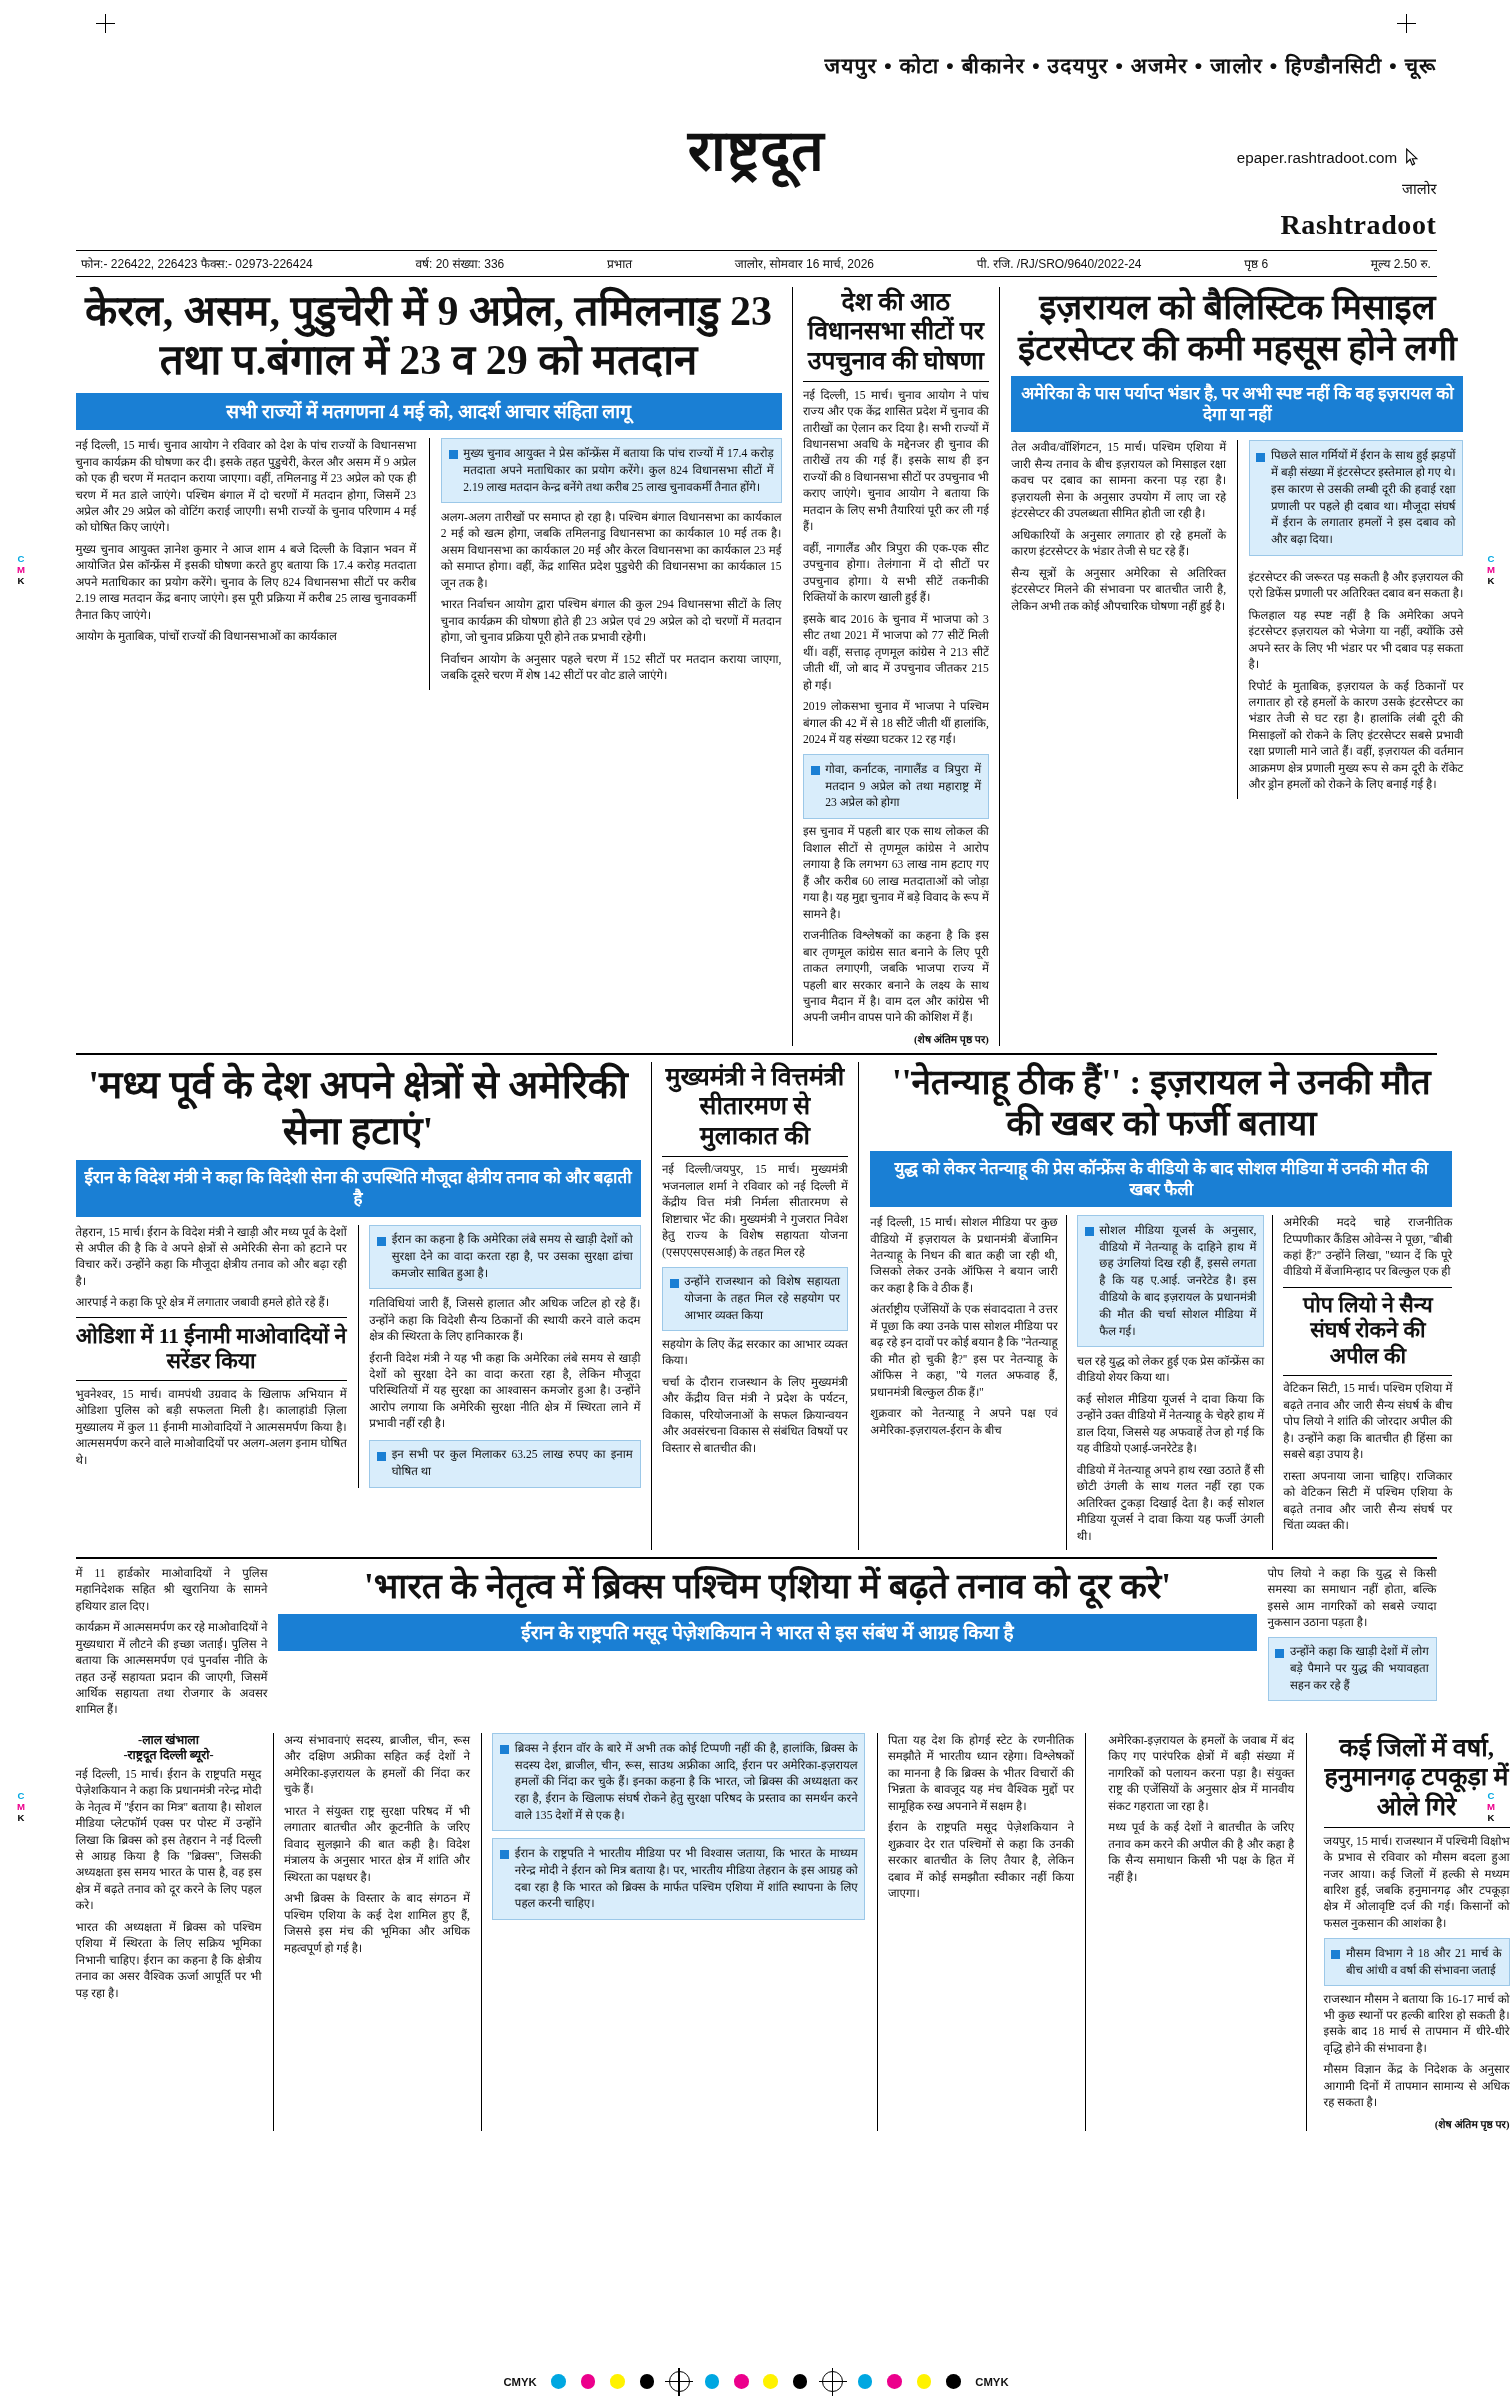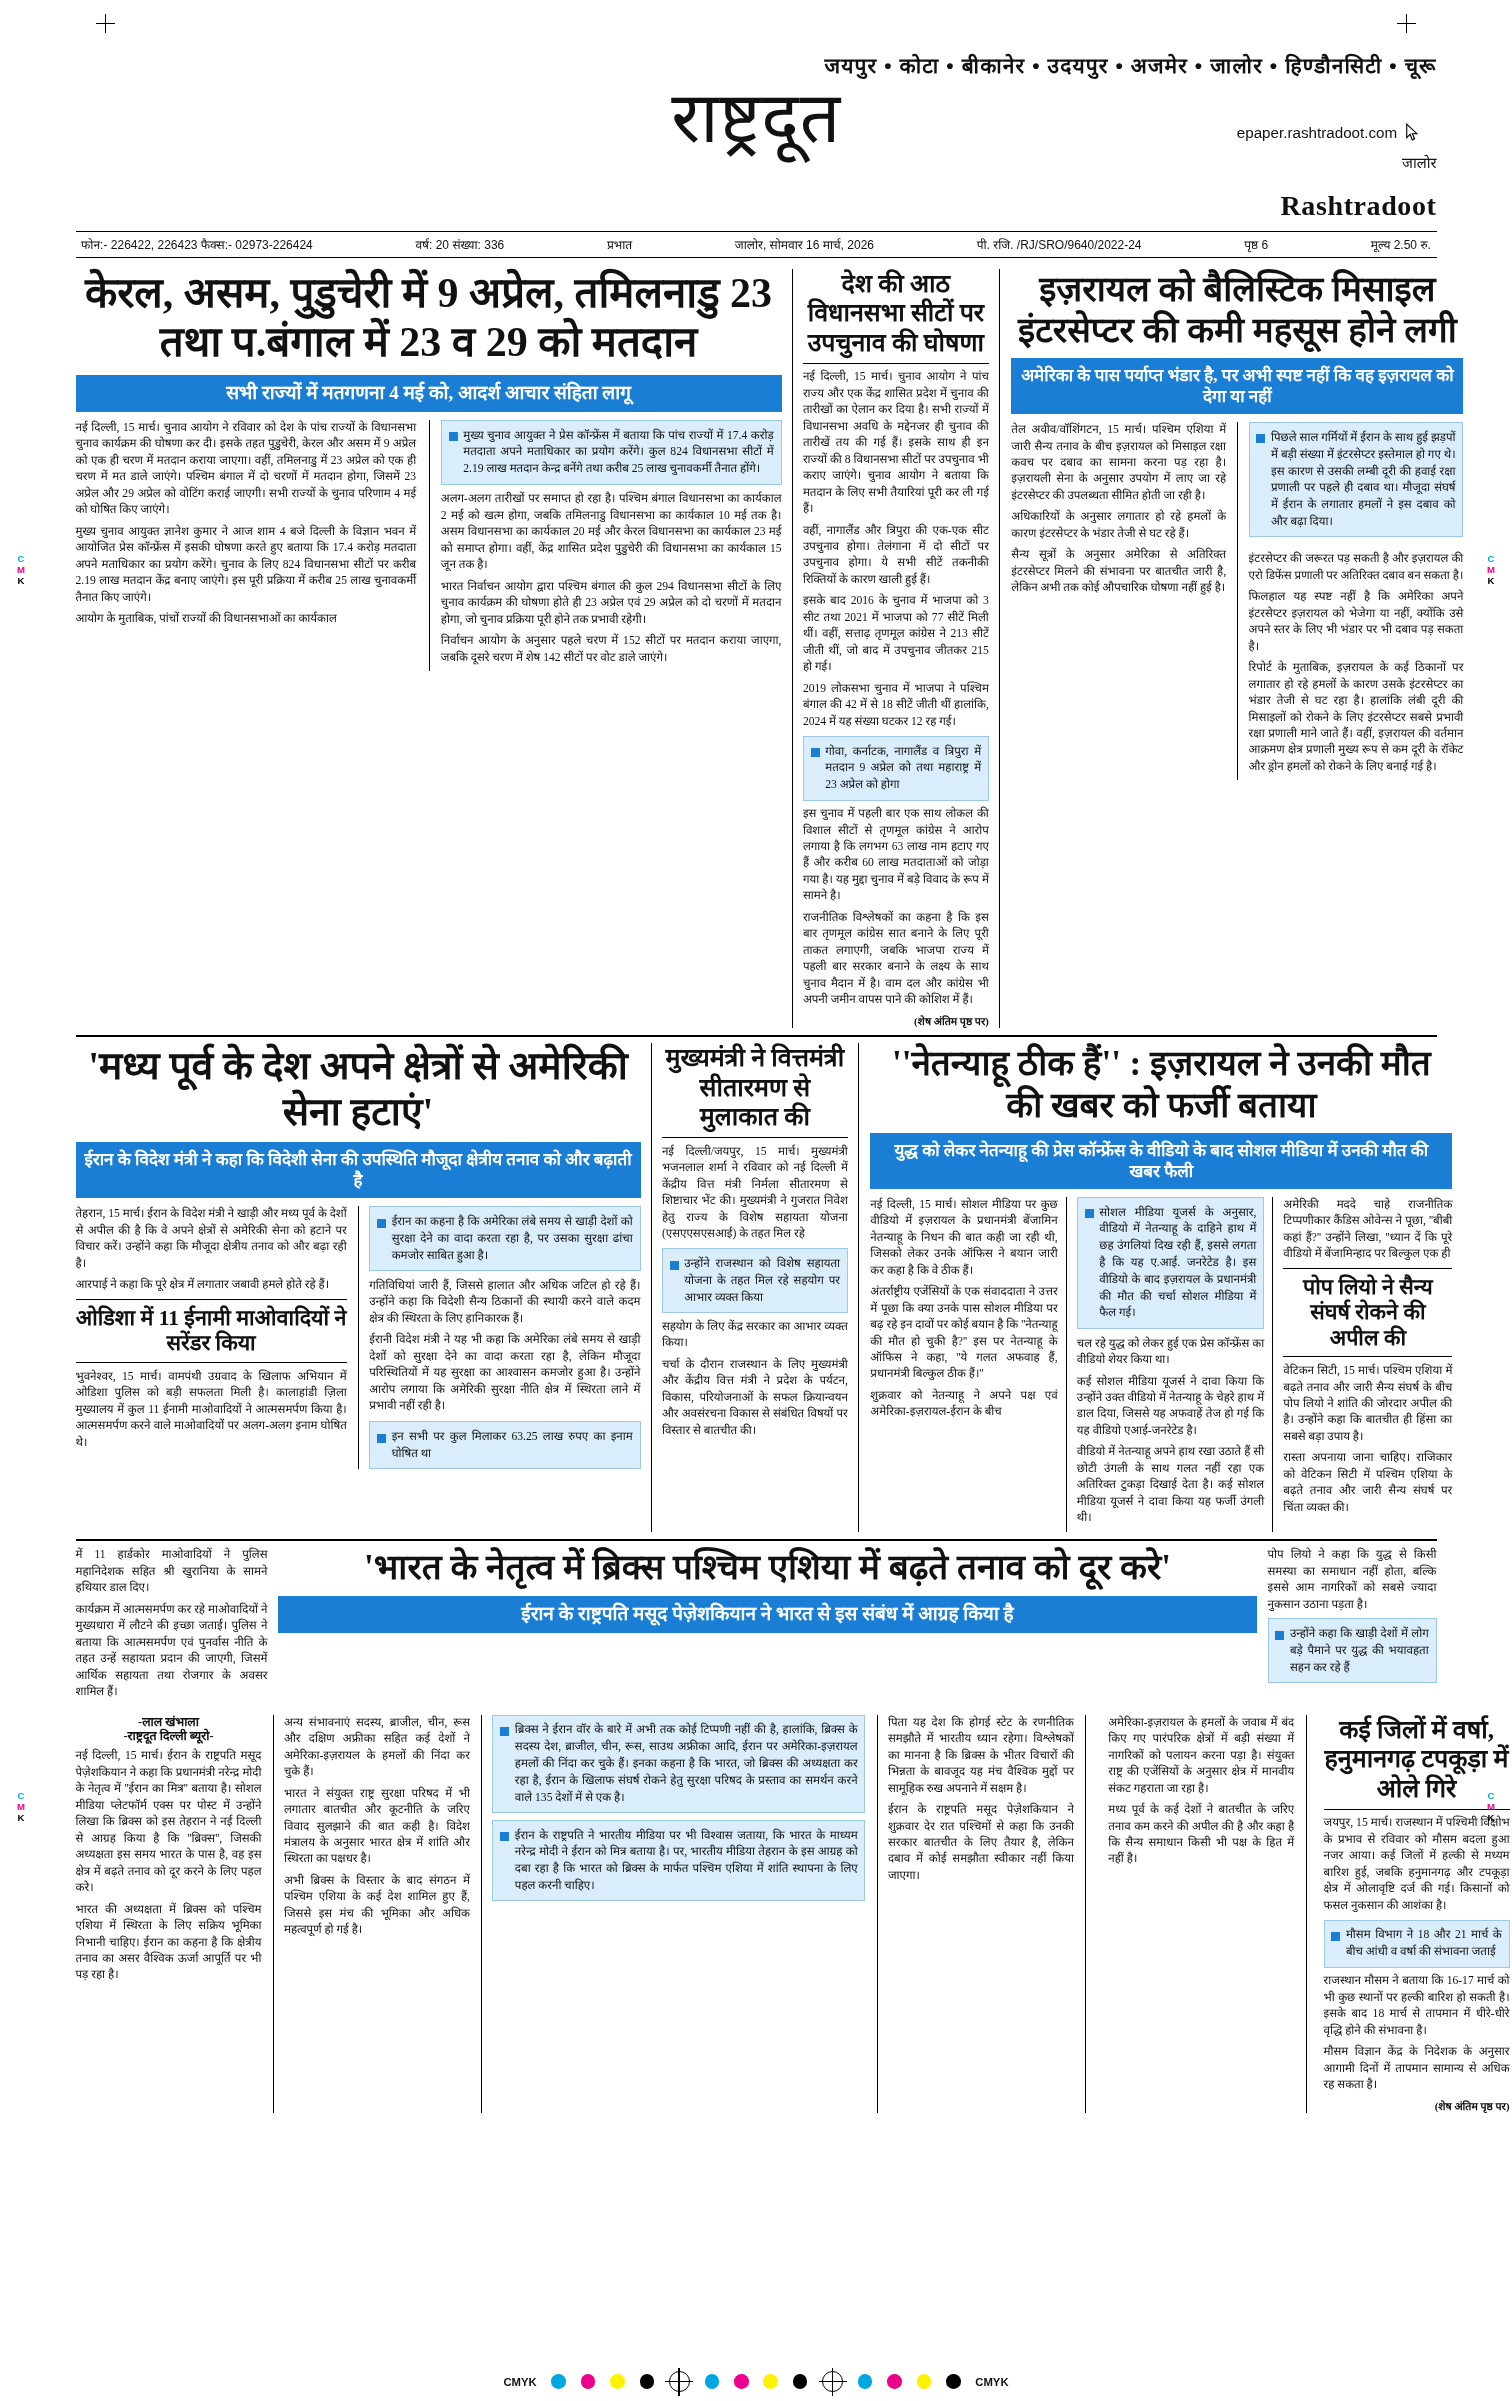--- a/index.html
+++ b/index.html
@@ -7,25 +7,25 @@
   .page{position:relative;width:1512px;height:2401px;box-sizing:border-box;padding:0;}
 
   
   .cmark{position:absolute;width:19px;height:19px;}
   .cmark:before{content:"";position:absolute;left:9px;top:0;width:1.1px;height:19px;background:#000;}
   .cmark:after{content:"";position:absolute;top:9px;left:0;height:1.1px;width:19px;background:#000;}
 
   .masthead{width:1361px;margin:0 auto;padding-top:51px;text-align:right;}
   .cities{font-family:"Liberation Sans",sans-serif;font-weight:bold;font-size:21px;letter-spacing:1.1px;color:#111;}
   .logo-row{position:relative;display:flex;align-items:center;justify-content:center;margin-top:2.3px;}
-  .logo{font-family:"Liberation Serif",serif;font-weight:normal;font-size:71px;line-height:1.05;letter-spacing:0.6px;}
+  .logo{font-family:"Liberation Serif",serif;font-weight:bold;font-size:57px;line-height:1.05;letter-spacing:0.6px;margin-top:40px;}
   .epaper{position:absolute;right:17px;bottom:14.7px;font-family:"Liberation Sans",sans-serif;font-size:15.2px;color:#111;}
   .cursor{display:inline-block;width:14.7px;height:18px;vertical-align:-3.4px;margin-left:3.4px;}
   .edition{font-family:"Liberation Sans",sans-serif;font-size:14.7px;margin-top:-3.4px;}
-  .latin{font-family:"Liberation Serif",serif;font-weight:bold;font-size:28px;margin-top:18px;letter-spacing:0.6px;}
+  .latin{font-family:"Liberation Serif",serif;font-weight:bold;font-size:28px;margin-top:11px;letter-spacing:0.6px;}
 
   .infobar{width:1361px;margin:9px auto 0;border-top:1.7px solid #000;border-bottom:1.7px solid #000;display:flex;align-items:center;justify-content:space-between;font-family:"Liberation Sans",sans-serif;font-size:12px;padding:4px 5.6px;box-sizing:border-box;}
   .infobar span{white-space:nowrap;}
 
   .content{width:1361px;margin:0 auto;position:relative;}
 
   .hr-thin{border-top:1.1px solid #000;margin:5.6px 0;}
   .hr-thick{border-top:2.3px solid #000;margin:6.8px 0;}
 
   .headline{font-weight:bold;text-align:center;line-height:1.18;}

